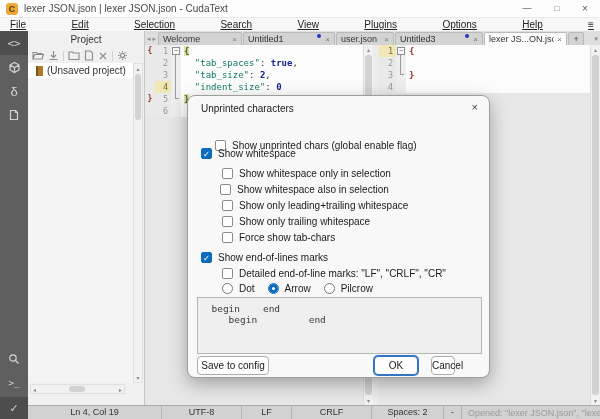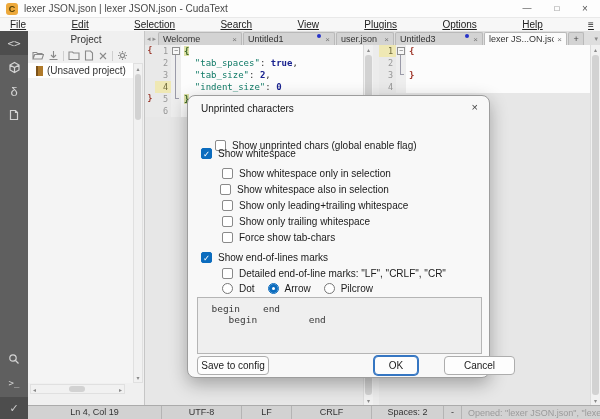--- a/index.html
+++ b/index.html
@@ -93,21 +93,21 @@
   .dlg-row[data-checked="true"] .cb-box { background:#0b6cbe; border-color:#0b6cbe; }
   .cb-label { font-size:10px; color:#1a1a1a; margin-left:6px; white-space:nowrap; }
   .radio-dot { width:11px; height:11px; border:1px solid #777; border-radius:50%; background:#fff; flex:none; }
   .radio-opt { display:flex; align-items:center; margin-right:13px; }
   .radio-opt[data-checked="true"] .radio-dot { border:1px solid #0b6cbe; box-shadow:inset 0 0 0 3px #0b6cbe; }
   #dlg-preview { position:absolute; left:9px; top:201px; width:285px; height:57px; background:#efefef; border:1px solid #b5b5b5; font-family:"DejaVu Sans Mono", monospace; font-size:9.5px; color:#3a3a3a; padding:5px 0 0 2px; }
   #dlg-preview div { white-space:pre; line-height:11px; }
   .dlg-btn { position:absolute; top:260px; height:19px; background:#fdfdfd; border:1px solid #adadad; border-radius:4px; font-size:10px; color:#1a1a1a; text-align:center; line-height:17px; }
   #btn-save { left:9px; width:72px; }
   #btn-ok { left:186px; width:44px; border:1px solid #3576c2; box-shadow:0 0 0 1px #3576c2; }
-  #btn-cancel { left:256px; width:71px; }
+  #btn-cancel { left:243px; width:24px; }
 </style>
 </head>
 <body>
 
 <div id="win">
 
   <div id="titlebar">
     <div id="appicon">C</div>
     <div id="wtitle">lexer JSON.json | lexer JSON.json - CudaText</div>
     <div class="winbtn" id="btn-min">—</div>

